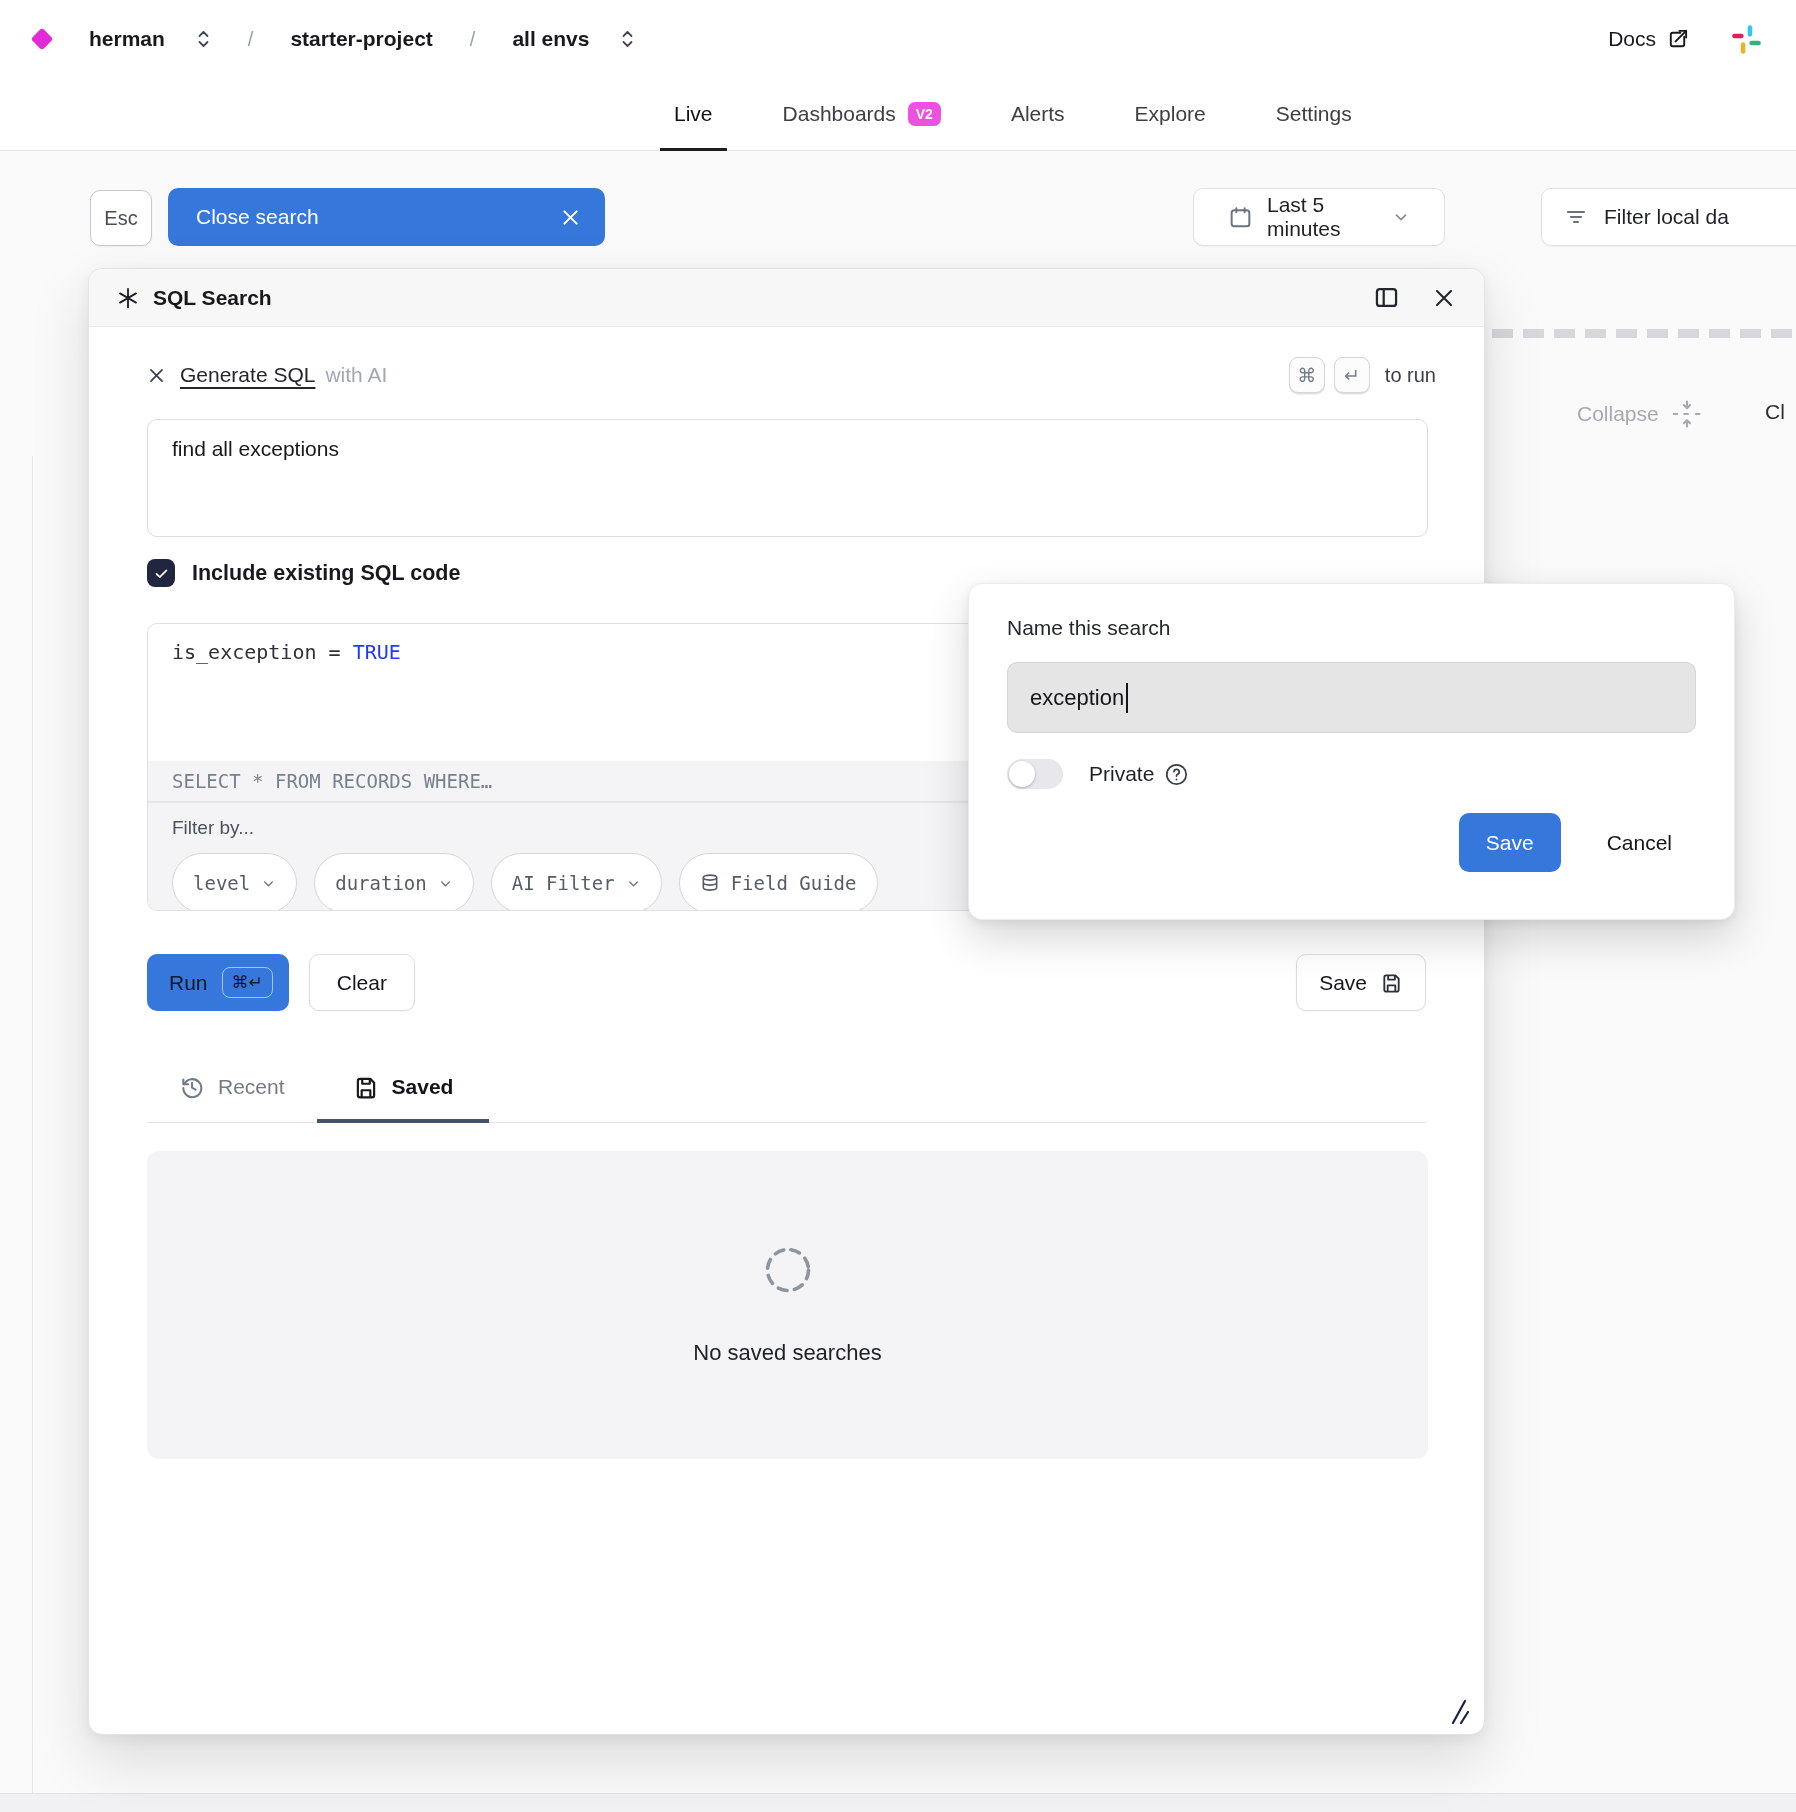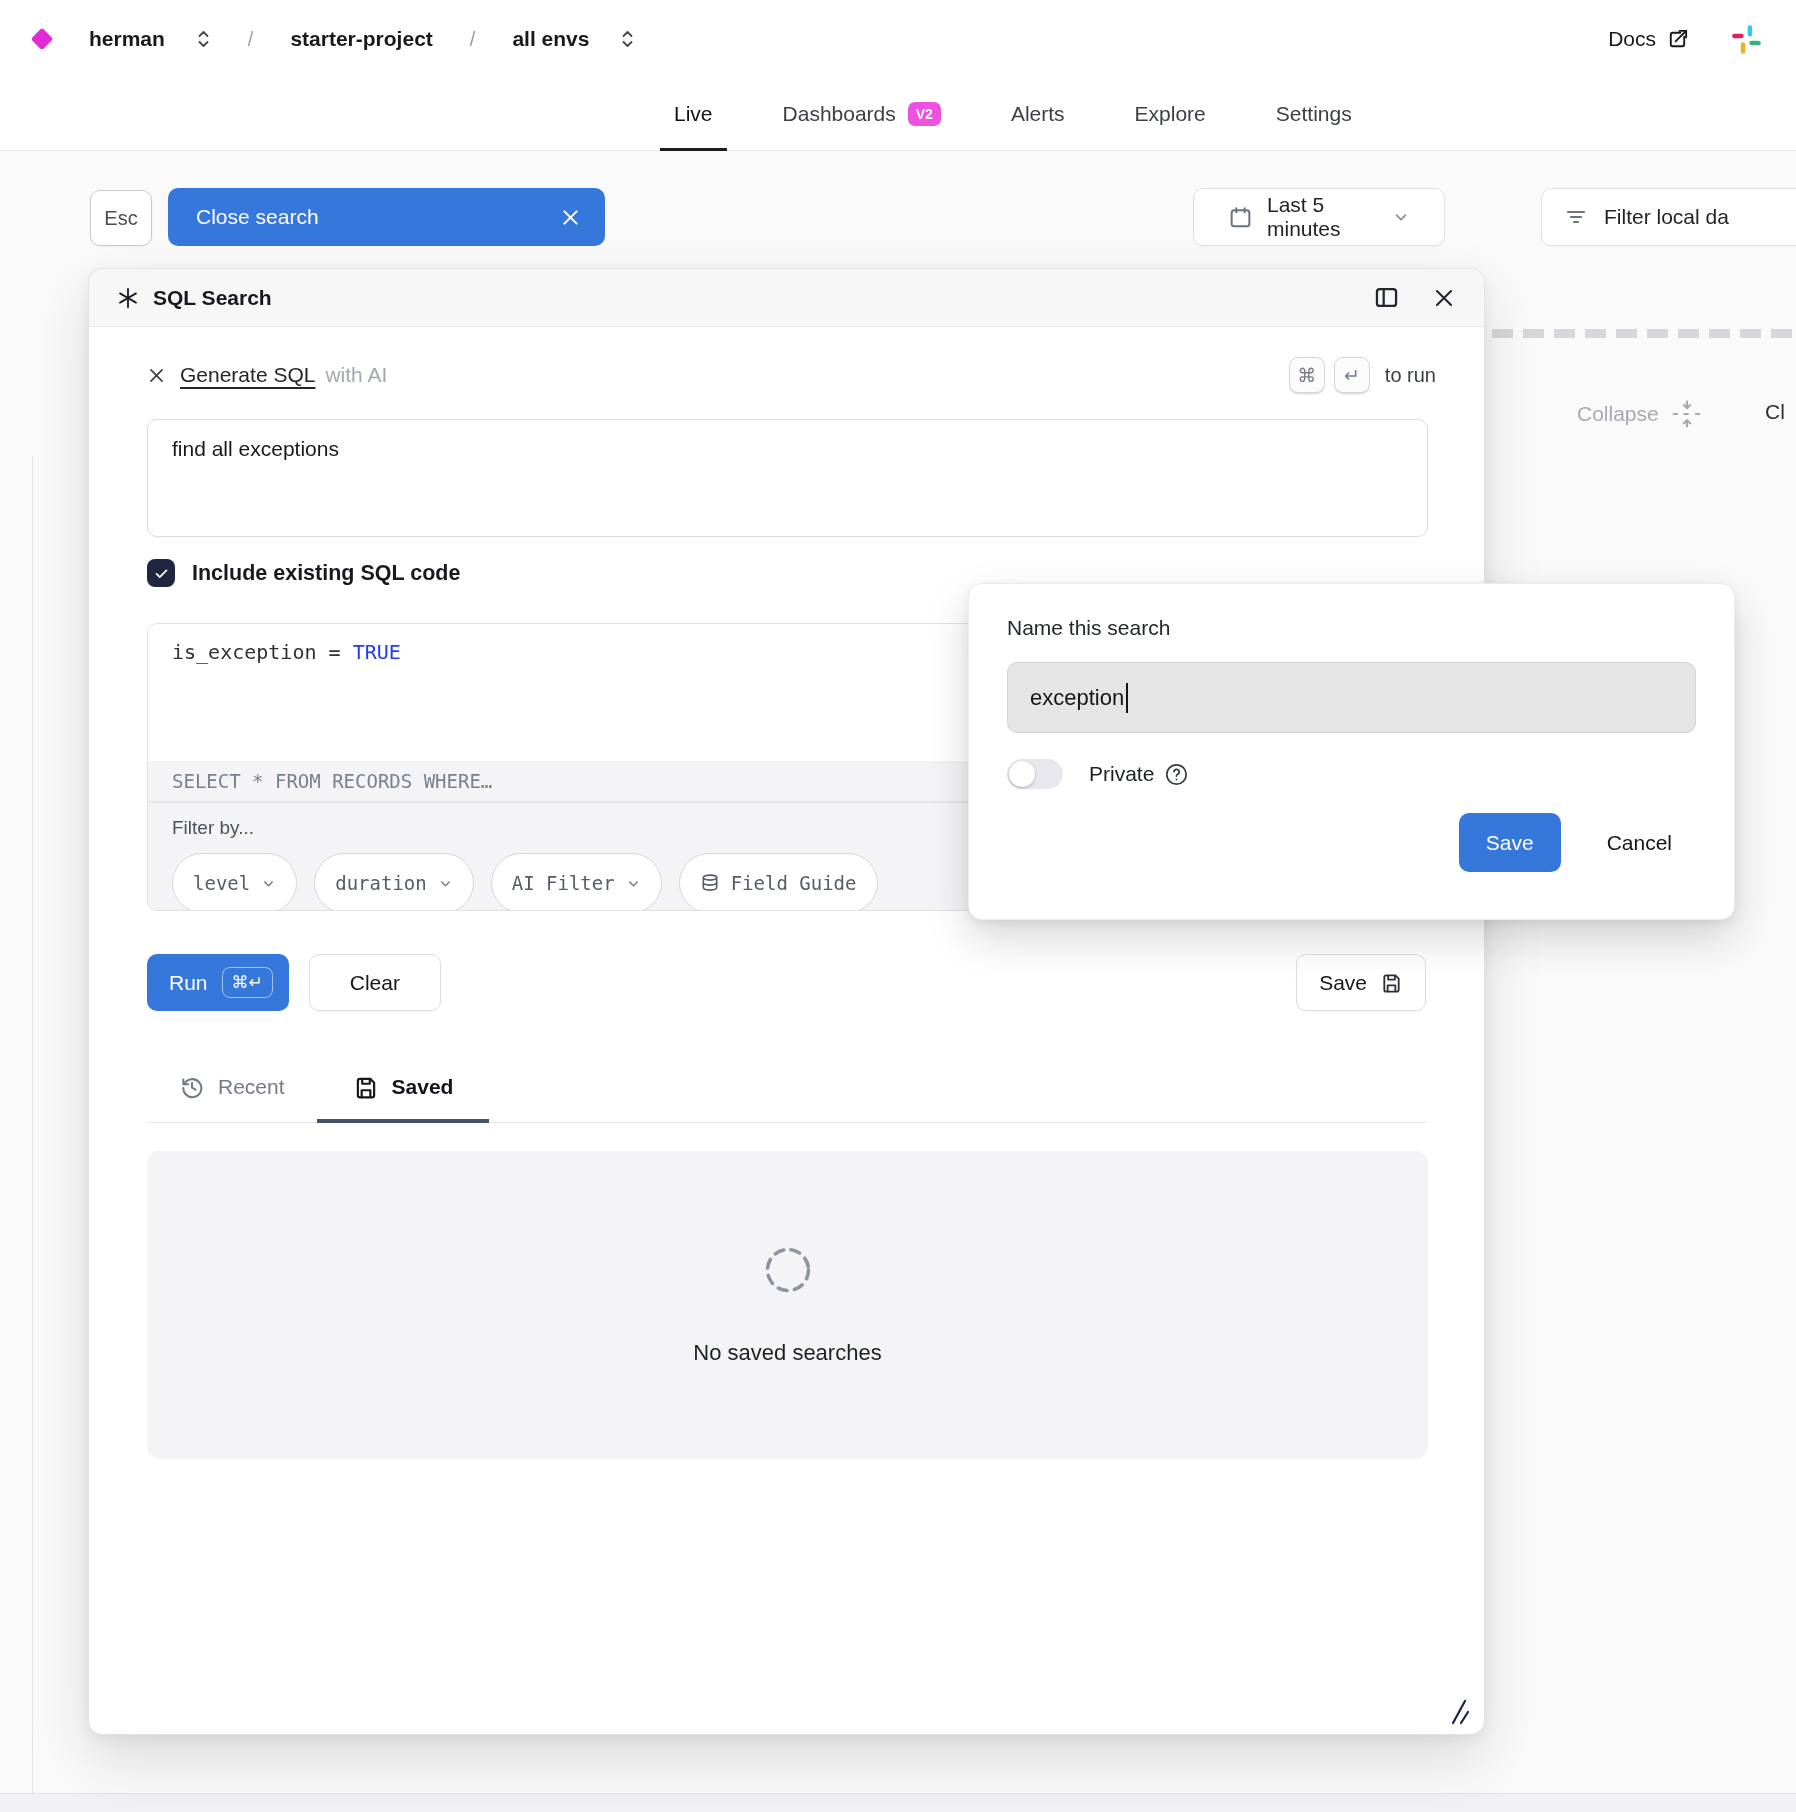--- a/index.html
+++ b/index.html
@@ -80,26 +80,26 @@
     font-family:"DejaVu Sans Mono", monospace; font-size:19px; color:#78818f; }
   #editor-code { height:137px; padding:16px 24px; font-family:"DejaVu Sans Mono", monospace; font-size:20px; color:#2e3238; white-space:pre; }
   #editor-code .kw { color:#2439f2; }
   #editor-footer { background:#f4f4f6; border-top:1px solid #e6e6e9; padding:14px 24px 16px; }
   #filter-by { font-size:19px; color:#4c525a; }
   #chips-row { margin-top:14px; display:flex; gap:17px; }
   .chip { border:1px solid #d6d6db; background:#fff; border-radius:999px; height:60px; padding:0 20px;
     display:flex; align-items:center; gap:11px; font-family:"DejaVu Sans Mono", monospace; font-size:19px; color:#565d68; cursor:pointer; }
 
   #actions-row { left:58px; right:58px; top:685px; display:flex; align-items:center; gap:20px; }
-  #run-button { background:#3677db; color:#ffffff; border-radius:10px; height:57px; padding:0 16px 0 22px;
+  #run-button { background:#3677db; color:#0f172a; border-radius:10px; height:57px; padding:0 16px 0 22px;
     display:flex; align-items:center; gap:14px; font-size:21px; font-weight:500; cursor:pointer; }
   #run-kbd { border:1.5px solid rgba(255,255,255,.55); border-radius:8px; padding:4px 9px; font-size:17px; }
   .ghost-btn { background:#fff; border:1px solid #dddde2; border-radius:10px; height:57px; display:flex; align-items:center;
     font-size:21px; color:#15171b; box-shadow:0 1px 2px rgba(0,0,0,.04); cursor:pointer; }
-  #clear-button { padding:0 40px;text-align:right; }
+  #clear-button { padding:0 27px;text-align:right; }
   #save-button { margin-left:auto; padding:0 22px; gap:13px; }
 
   #tabs-row { left:58px; right:58px; top:782px; height:72px; border-bottom:1px solid #e6e6e9; display:flex; }
   .seg-tab { display:flex; align-items:center; gap:13px; font-size:21px; height:100%; position:relative; cursor:pointer; }
   #tab-recent { padding:0 32px; color:#747b85; }
   #tab-saved { padding:0 36px; color:#121419; font-weight:600; }
   #tab-saved::after { content:""; position:absolute; left:0; right:0; bottom:-1px; height:4px; background:#44526a; }
 
   #empty-panel { left:58px; top:882px; width:1281px; height:308px; background:#f4f4f6; border-radius:12px;
     display:flex; flex-direction:column; align-items:center; justify-content:center; gap:44px; }

